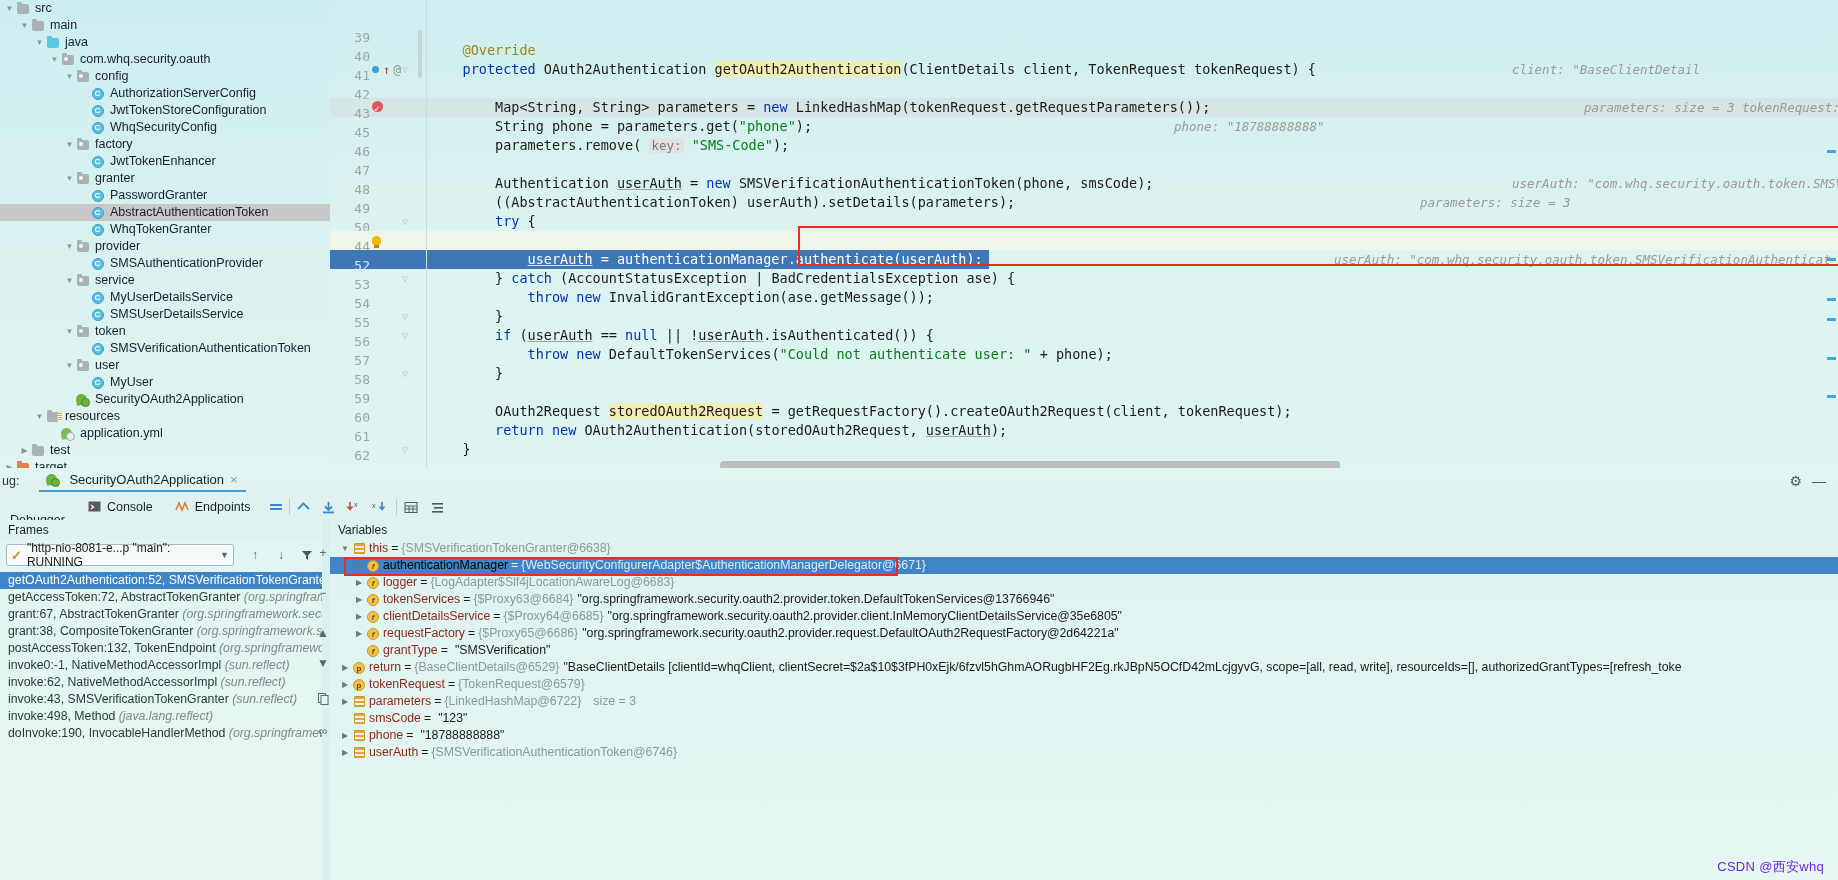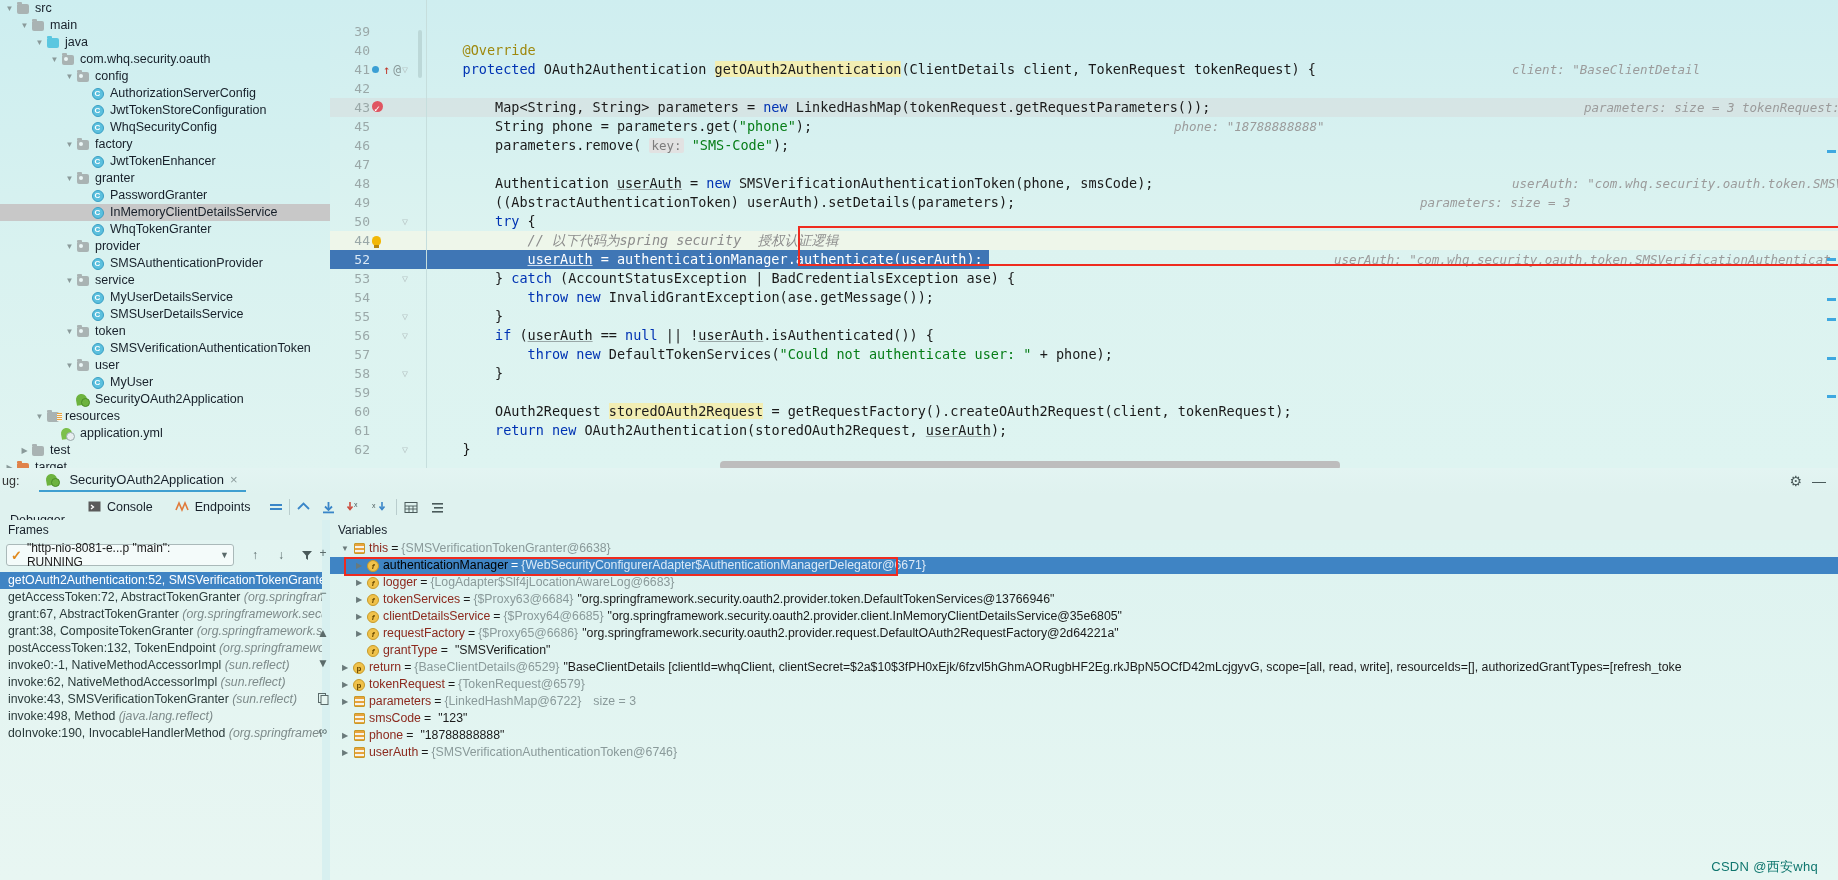--- a/index.html
+++ b/index.html
@@ -65,21 +65,21 @@
   .springicon.run::after { background:#6db33f; border-color:#4a8a28; }
   .tree-label { color:#17202a; padding-left:2px; }
 
   
   .editor { position: relative; width: 1508px; height: 472px; background:#d9f2f0;
     background: linear-gradient(180deg,#cfeef0 0%, #dcf3f0 50%, #def4f1 100%); overflow: hidden; }
   .code-rows { position:absolute; left:0; top:0; right:0; top:22px; }
   .crow { position: relative; height: 19px; line-height: 19px; white-space: nowrap;
     font-family: "DejaVu Sans Mono", monospace; font-size: 13.5px; }
   .gutter-num { position:absolute; left:0; width:40px; text-align:right; color:#9aa8a8; font-size:13px;
-    font-family:"DejaVu Sans Mono", monospace; }
+    font-family:"DejaVu Sans Mono", monospace;margin-top:6px; }
   .gutter-ico { position:absolute; left:42px; width:54px; height:19px; }
   .fold { position:absolute; left:68px; width:14px; text-align:center; color:#b9c7c7; font-size:10px; }
   .code { position:absolute; left:100px; white-space: pre; }
   .crow.cur-exec { background:#eef6ea; }
   .crow.hl-row { background: rgba(215,215,215,0.45); }
 
   
   .kw { color:#0033b3; }
   .str { color:#067d17; }
   .ann { color:#9e880d; }
@@ -167,21 +167,21 @@
   .var-row.sel .vname { color:#000000; }
   .veq { color:#1a1a1a; padding:0 3px; }
   .var-row.sel .veq { color:#ffffff; }
   .vref { color:#8a9a9a; }
   .var-row.sel .vref { color:#dbe9f6; }
   .vstr { color:#1a1a1a; }
   .var-row.sel .vstr { color:#ffffff; }
   .vsize { color:#8a9a9a; }
 
   
-  .watermark { position:absolute; right:20px; bottom:4px; color:#0f766e; font-size:13px; letter-spacing:0.3px;text-align:center; }
+  .watermark { position:absolute; right:14px; bottom:4px; color:#6d28d9; font-size:13px; letter-spacing:0.3px;text-align:center; }
 </style>
 </head>
 <body>
 
 <div id="app">
 
   <div class="top-area">
 
     <div class="tree" id="tree">
         <div class="tree-row">
@@ -279,21 +279,21 @@
             <span class="cls">C</span>
           </span>
           <span class="tree-label">PasswordGranter</span>
         </div>
         <div class="tree-row sel">
           <span style="display:inline-block;width:79px"></span>
           <span class="tw"></span>
           <span class="ico">
             <span class="cls">C</span>
           </span>
-          <span class="tree-label">InMemoryClientDetailsService</span>
+          <span class="tree-label">AbstractAuthenticationToken</span>
         </div>
         <div class="tree-row">
           <span style="display:inline-block;width:79px"></span>
           <span class="tw"></span>
           <span class="ico">
             <span class="cls">C</span>
           </span>
           <span class="tree-label">WhqTokenGranter</span>
         </div>
         <div class="tree-row">
@@ -470,21 +470,20 @@
           </div>
           <div class="crow">
             <span class="gutter-num">50</span>
             <span class="gutter-ico"></span>
             <span class="fold">▽</span>
             <span class="code"><span style="display:inline-block;width:8ch"></span><span class="kw">try</span> <span class="plain">{</span></span>
           </div>
           <div class="crow cur-exec">
             <span class="gutter-num">44</span>
             <span class="gutter-ico"><span class="bulb"></span></span>
-            <span class="code"><span style="display:inline-block;width:12ch"></span><span class="cmt">// 以下代码为spring security  授权认证逻辑</span></span>
           </div>
           <div class="crow">
             <span class="gutter-num">52</span>
             <span style="position:absolute;left:0;top:0;width:100px;height:19px;background:#3f76b5"></span>
             <span class="gutter-num" style="color:#dbe9f6;z-index:2">52</span>
             <span class="code sel-line" style="padding-right:6px"><span style="display:inline-block;width:12ch"></span><span class="und">userAuth</span> = authenticationManager.authenticate(<span class="und">userAuth</span>);</span>
             <span class="hint" style="position:absolute;left:1004px">userAuth:  "com.whq.security.oauth.token.SMSVerificationAuthenticat</span>
           </div>
           <div class="crow">
             <span class="gutter-num">53</span>

